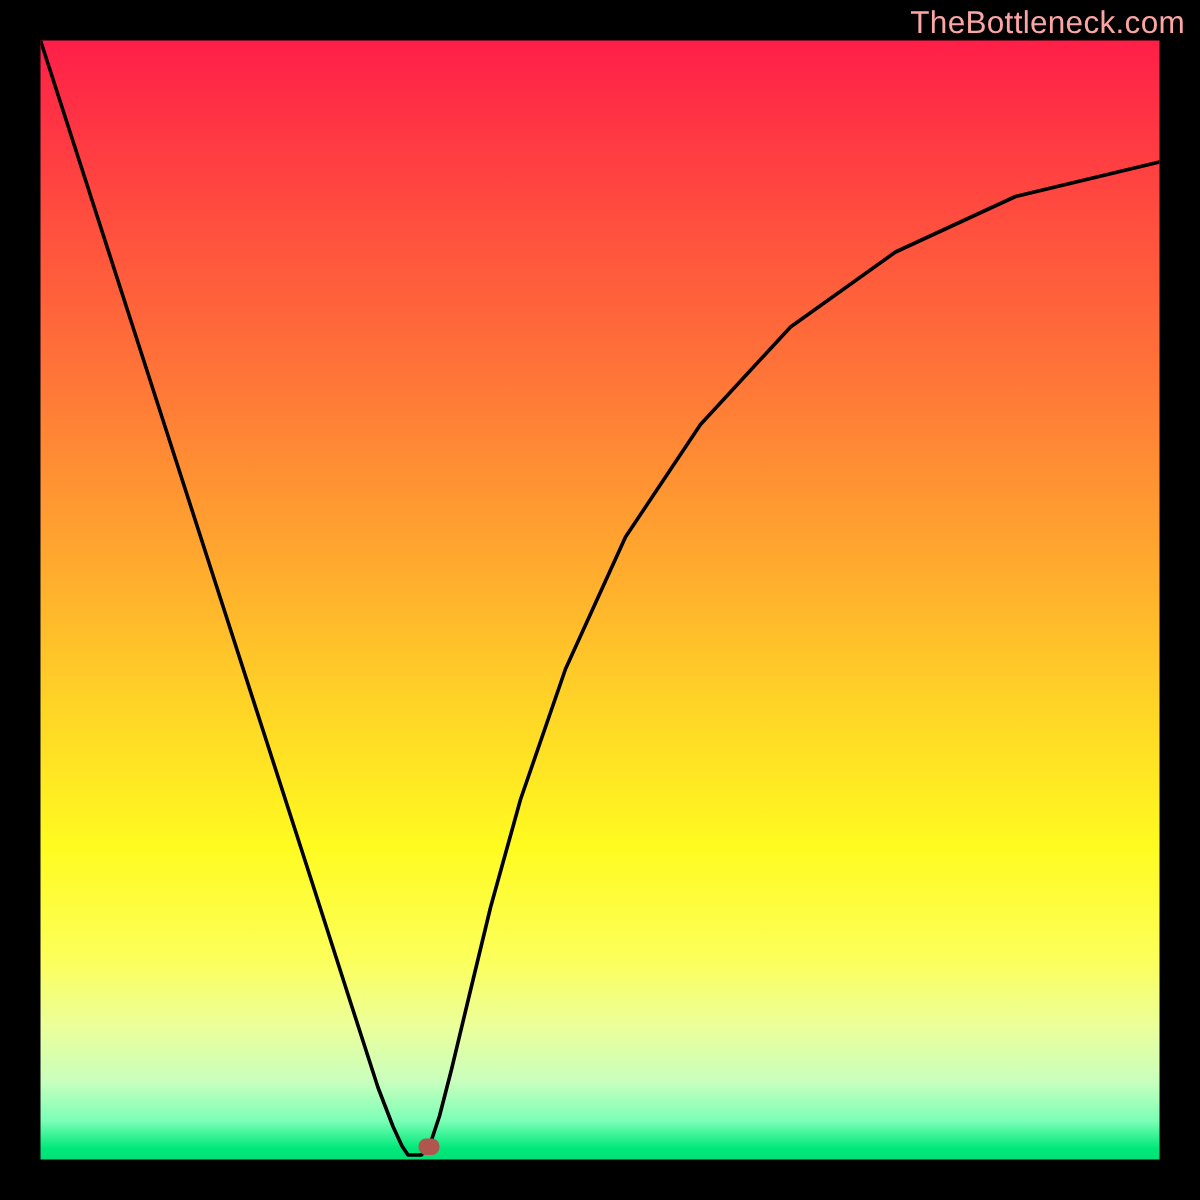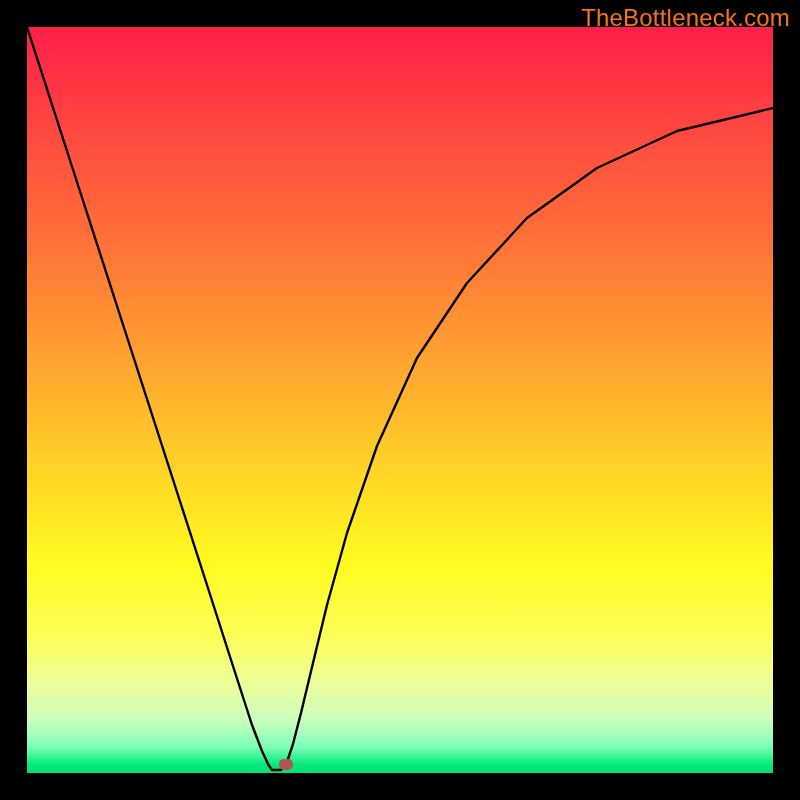--- a/index.html
+++ b/index.html
@@ -38,22 +38,22 @@
       #c9ffbe 93%,
       #7dffb7 96.5%,
       #00e87a 99%,
       #00e076 100%
     );
   }
   .watermark {
     position: absolute;
     top: 4px;
     right: 10px;
-    color: #f97316;
-    font-size: 24px;
+    color: #fca5a5;
+    font-size: 21px;
     letter-spacing: 0.2px;
     font-weight: 400;
   }
   svg.curve {
     position: absolute;
     top: 0;
     left: 0;
     width: 746px;
     height: 746px;
   }

